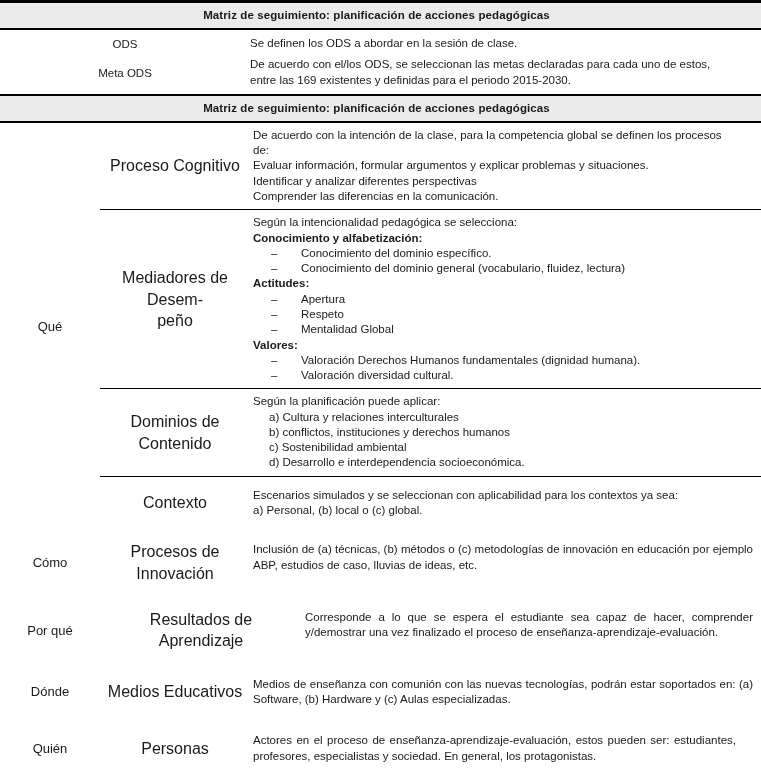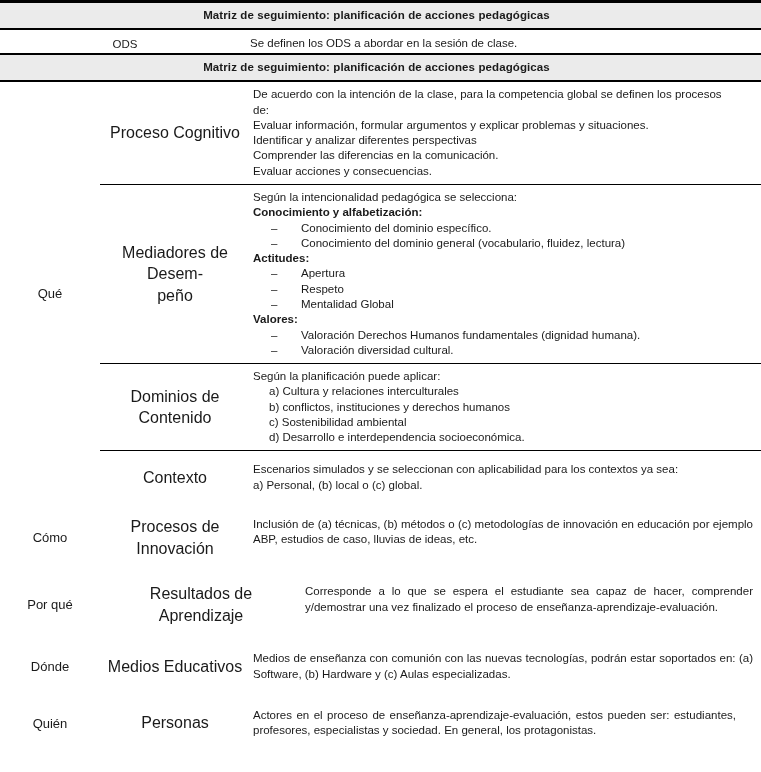--- a/index.html
+++ b/index.html
@@ -130,39 +130,45 @@
 
   <div class="band">Matriz de seguimiento: planificación de acciones pedagógicas</div>
 
   <div>
     <div class="ods-row" style="padding:6px 0 2px 0;">
       <div class="ods-label">ODS</div>
       <div class="ods-desc">
         <div>Se definen los ODS a abordar en la sesión de clase.</div>
       </div>
     </div>
+    <div class="ods-row" style="padding:4px 0 6px 0;">
+      <div class="ods-label">Meta ODS</div>
+      <div class="ods-desc">
+        <div>De acuerdo con el/los ODS, se seleccionan las metas declaradas para cada uno de estos,</div>
+        <div>entre las 169 existentes y definidas para el periodo 2015-2030.</div>
+      </div>
+    </div>
   </div>
 
   <div class="band second">Matriz de seguimiento: planificación de acciones pedagógicas</div>
 
   <div class="row">
 
     <div class="col-q">Qué</div>
 
     <div style="flex:1 1 auto; display:flex; flex-direction:column;">
 
       <div class="row">
         <div class="col-mid">Proceso Cognitivo</div>
         <div class="col-desc">
           <div>De acuerdo con la intención de la clase, para la competencia global se definen los procesos</div>
           <div>de:</div>
           <div>Evaluar información, formular argumentos y explicar problemas y situaciones.</div>
           <div>Identificar y analizar diferentes perspectivas</div>
           <div>Comprender las diferencias en la comunicación.</div>
-          <div>Evaluar acciones y consecuencias.</div>
         </div>
       </div>
 
       <div class="divider-line"></div>
 
       <div class="row">
         <div class="col-mid">
           <div>
             <div>Mediadores de Desem-</div>
             <div>peño</div>

